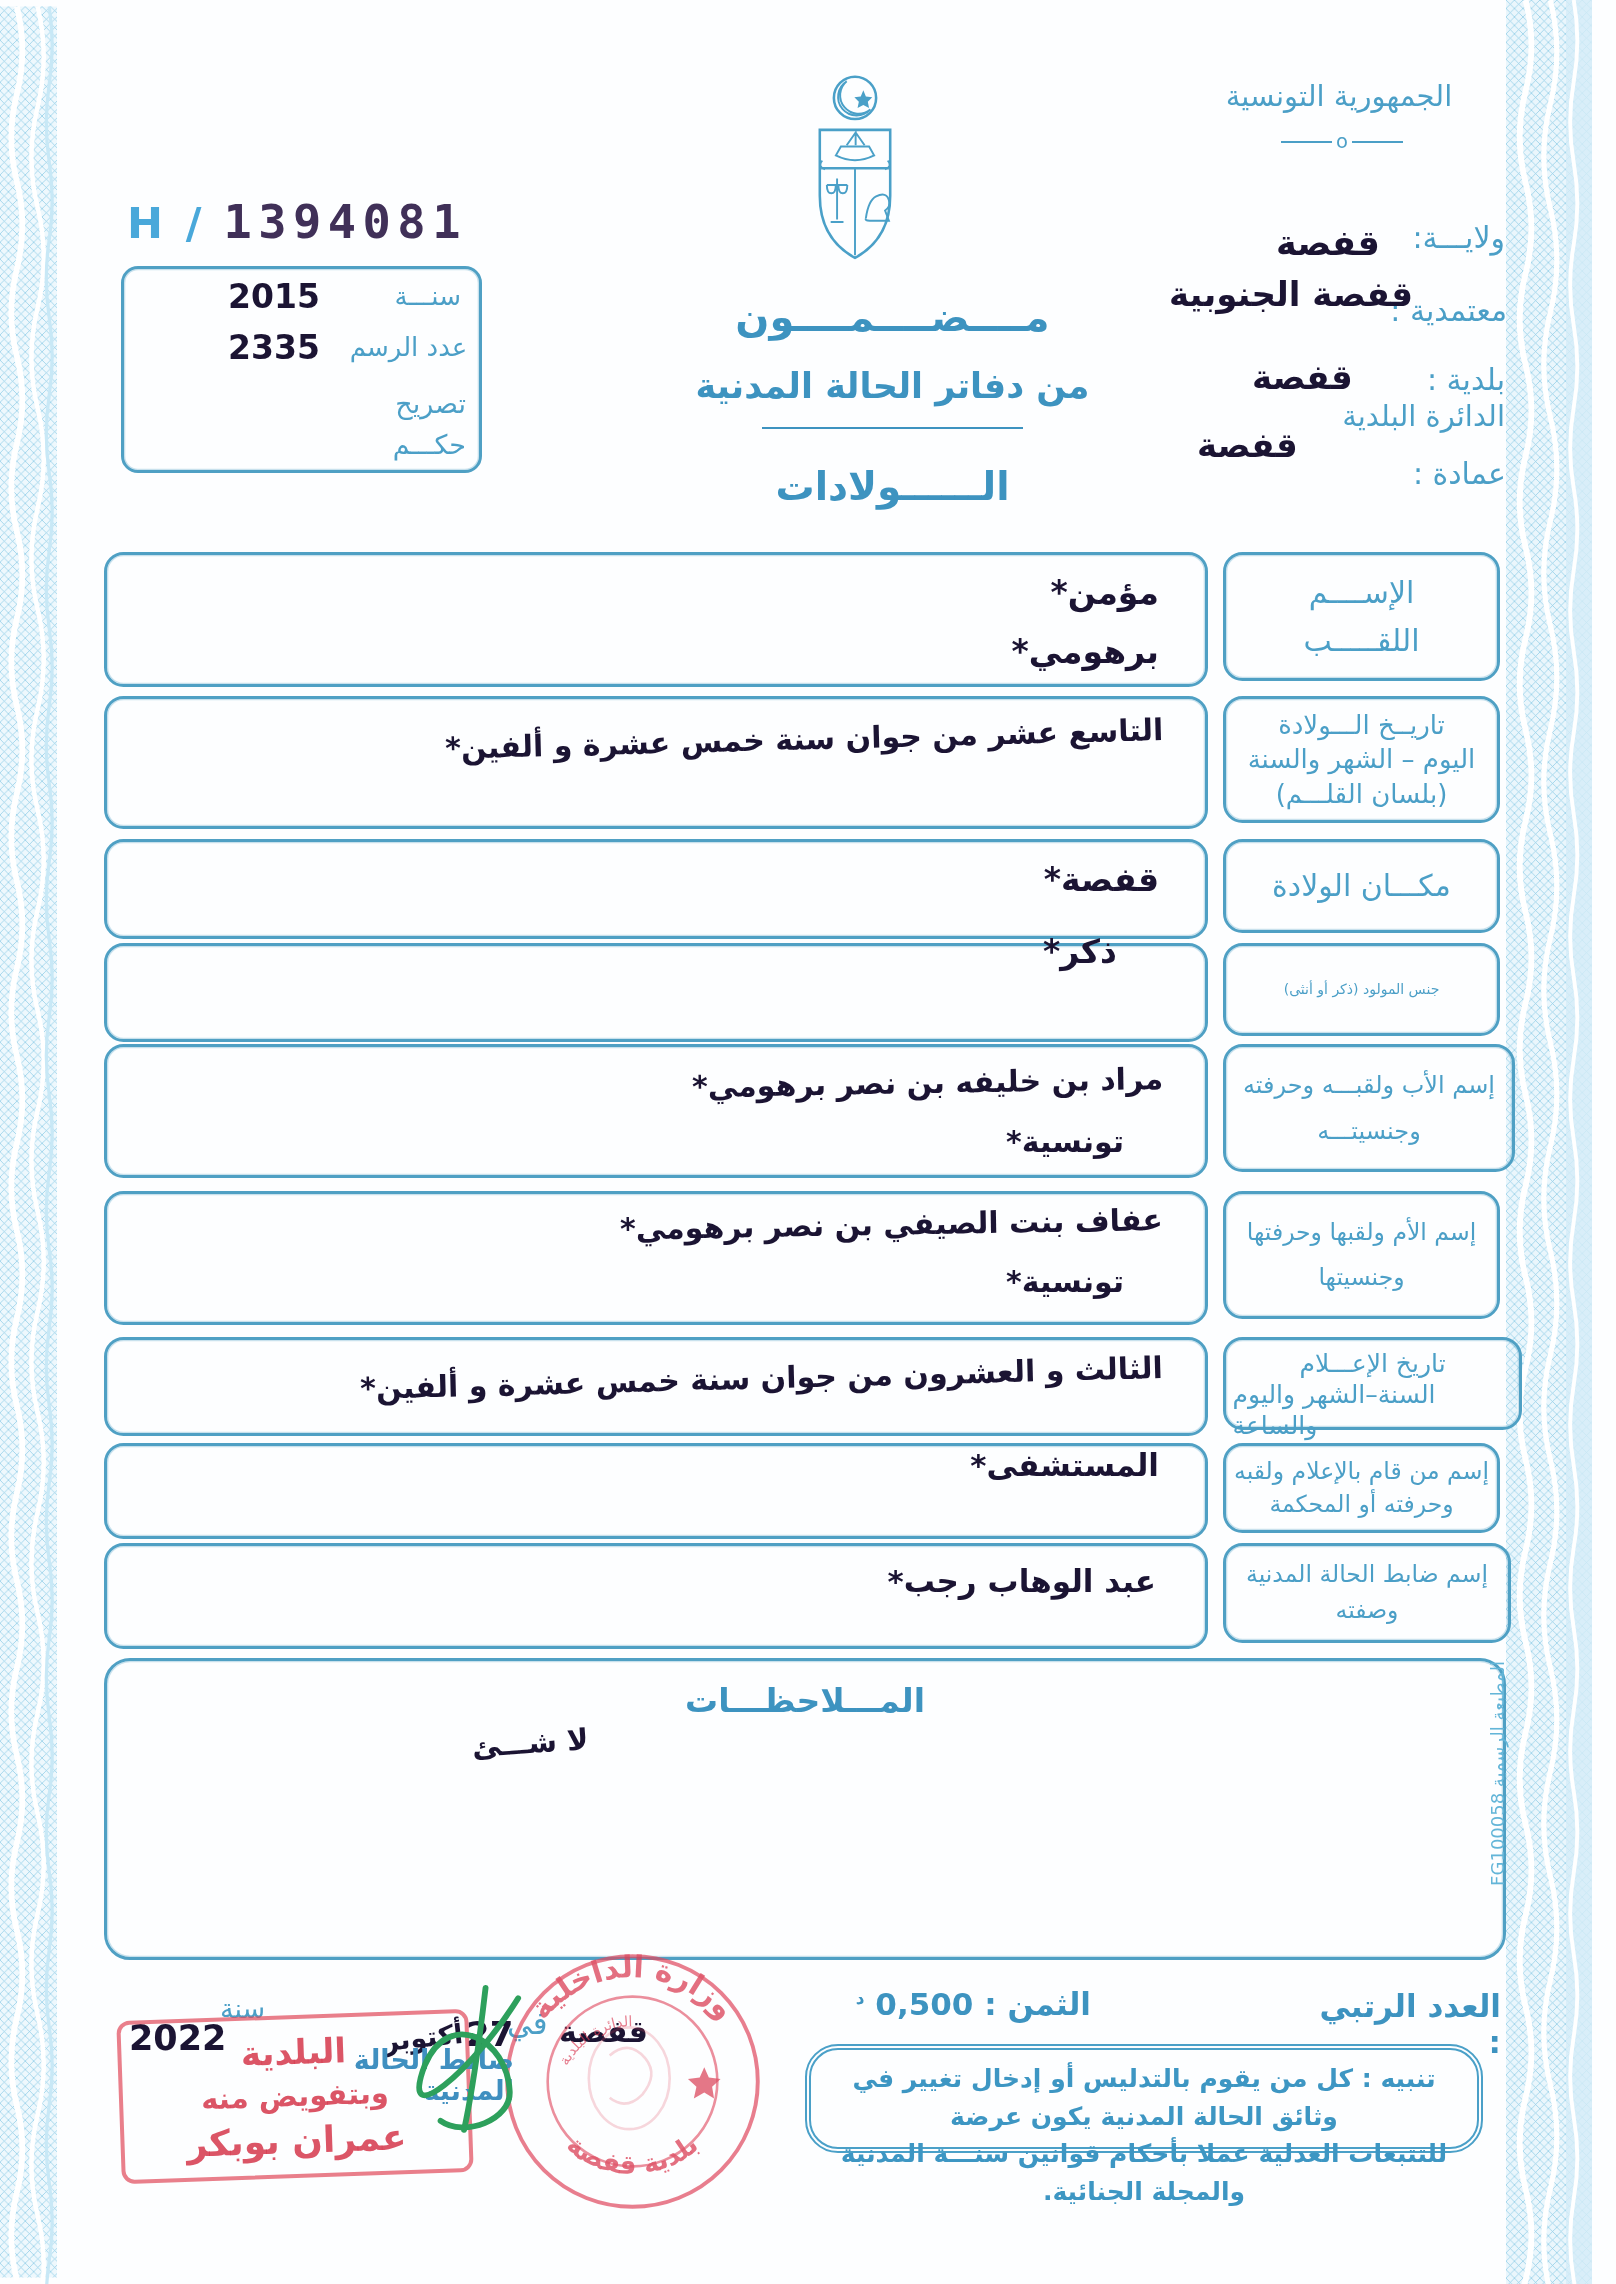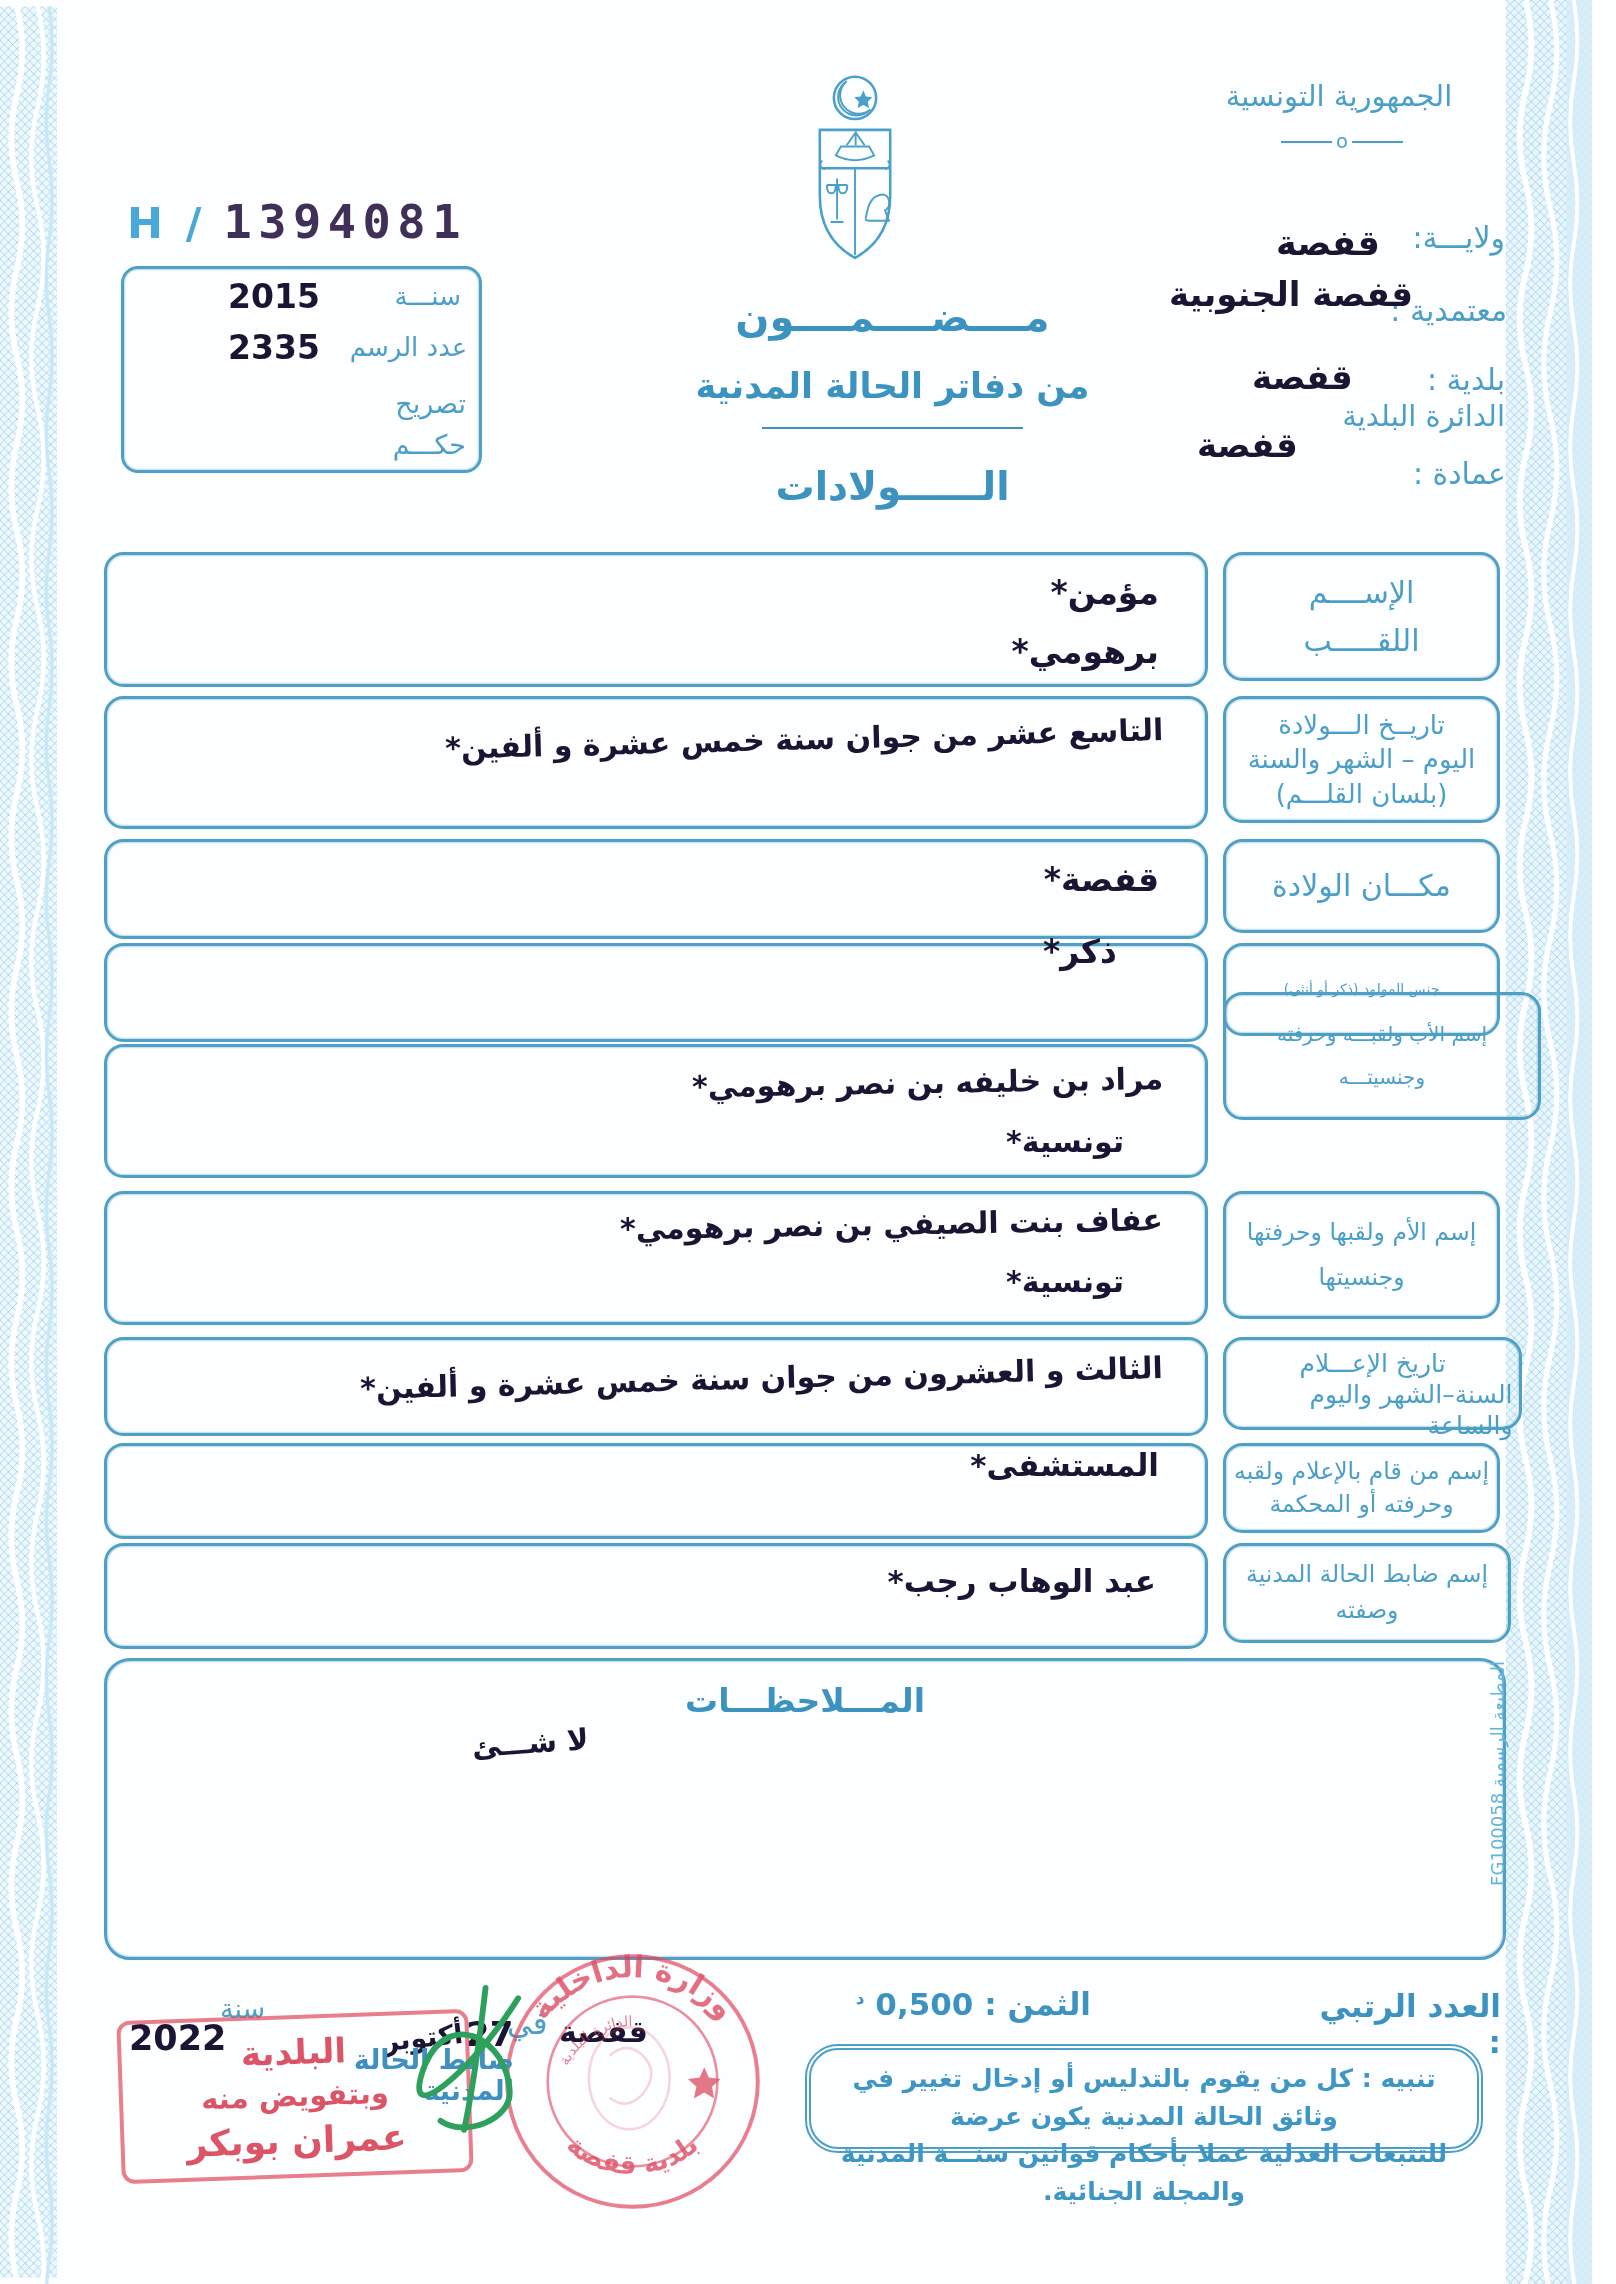--- a/index.html
+++ b/index.html
@@ -6,21 +6,21 @@
   .page{position:relative;width:1616px;height:2284px;background:#fdfeff;overflow:hidden;
         font-family:"DejaVu Sans",sans-serif;}
   .abs{position:absolute;}
   .ar{direction:rtl;}
   .blue{color:#4b9fc7;}
   .tblue{color:#3d93c0;font-weight:bold;}
   .val{position:absolute;direction:rtl;color:#1b1433;font-weight:bold;white-space:nowrap;}
   .box{position:absolute;border:3.3px solid #4fa0c4;border-radius:19.5px;background:transparent;
        box-shadow:inset 0 0 0 1.3px rgba(79,160,196,.30);}
   .lblbox{display:flex;flex-direction:column;align-items:center;justify-content:space-evenly;
-          text-align:right;color:#4b9fc7;direction:rtl;padding:7.8px 6.5px;box-sizing:border-box;}
+          text-align:left;color:#4b9fc7;direction:rtl;padding:7.8px 6.5px;box-sizing:border-box;}
   .lbl{display:block;line-height:1.25;}
   .serial{display:flex;align-items:baseline;}
   .serial .pre{color:#49a8da;font-size:43px;font-weight:bold;letter-spacing:3.9px;}
   .serial .num{color:#403058;font-size:47px;font-family:"DejaVu Sans Mono",monospace;
                letter-spacing:6.5px;margin-left:18px;font-weight:bold;}
   .divider{display:flex;align-items:center;color:#4b9fc7;font-size:19.5px;}
   .divider:before,.divider:after{content:"";flex:1;border-top:2px solid #4b9fc7;margin:0 3.9px;}
   .noticebox{border:6.5px double #4aa0c8;border-radius:33px;color:#3d96c3;font-weight:bold;
              direction:rtl;text-align:center;box-sizing:border-box;padding:10.4px 22px;}
   .redtxt{color:rgba(213,55,75,.85);font-weight:bold;direction:rtl;text-align:center;white-space:nowrap;}
@@ -144,21 +144,21 @@
     <div class="val" style="top:-14.3px;right:88px;font-size:33px">ذكر*</div>
   </div>
   <div class="box lblbox" style="left:1223px;top:943px;width:277px;height:93px;font-size:14px">
     <span class="lbl">جنس المولود (ذكر أو أنثى)</span>
   </div>
 
   <div class="box" style="left:104px;top:1044px;width:1098px;height:128px">
     <div class="val" style="top:14.3px;right:42px;font-size:30px;transform:rotate(-1deg);transform-origin:right">مراد بن خليفه بن نصر  برهومي*</div>
     <div class="val" style="top:77px;right:81px;font-size:30px">تونسية*</div>
   </div>
-  <div class="box lblbox" style="left:1223px;top:992px;width:318px;height:128px;font-size:20px">
+  <div class="box lblbox" style="left:1223px;top:1044px;width:292px;height:128px;font-size:24px">
     <span class="lbl">إسم الأب ولقبـــه وحرفته</span>
     <span class="lbl">وجنسيتـــه</span>
   </div>
 
   <div class="box" style="left:104px;top:1191px;width:1098px;height:128px">
     <div class="val" style="top:7.8px;right:42px;font-size:30px;transform:rotate(-1deg);transform-origin:right">عفاف بنت الصيفي بن نصر  برهومي*</div>
     <div class="val" style="top:70px;right:81px;font-size:30px">تونسية*</div>
   </div>
   <div class="box lblbox" style="left:1223px;top:1191px;width:277px;height:128px;font-size:23.5px">
     <span class="lbl">إسم الأم ولقبها وحرفتها</span>

